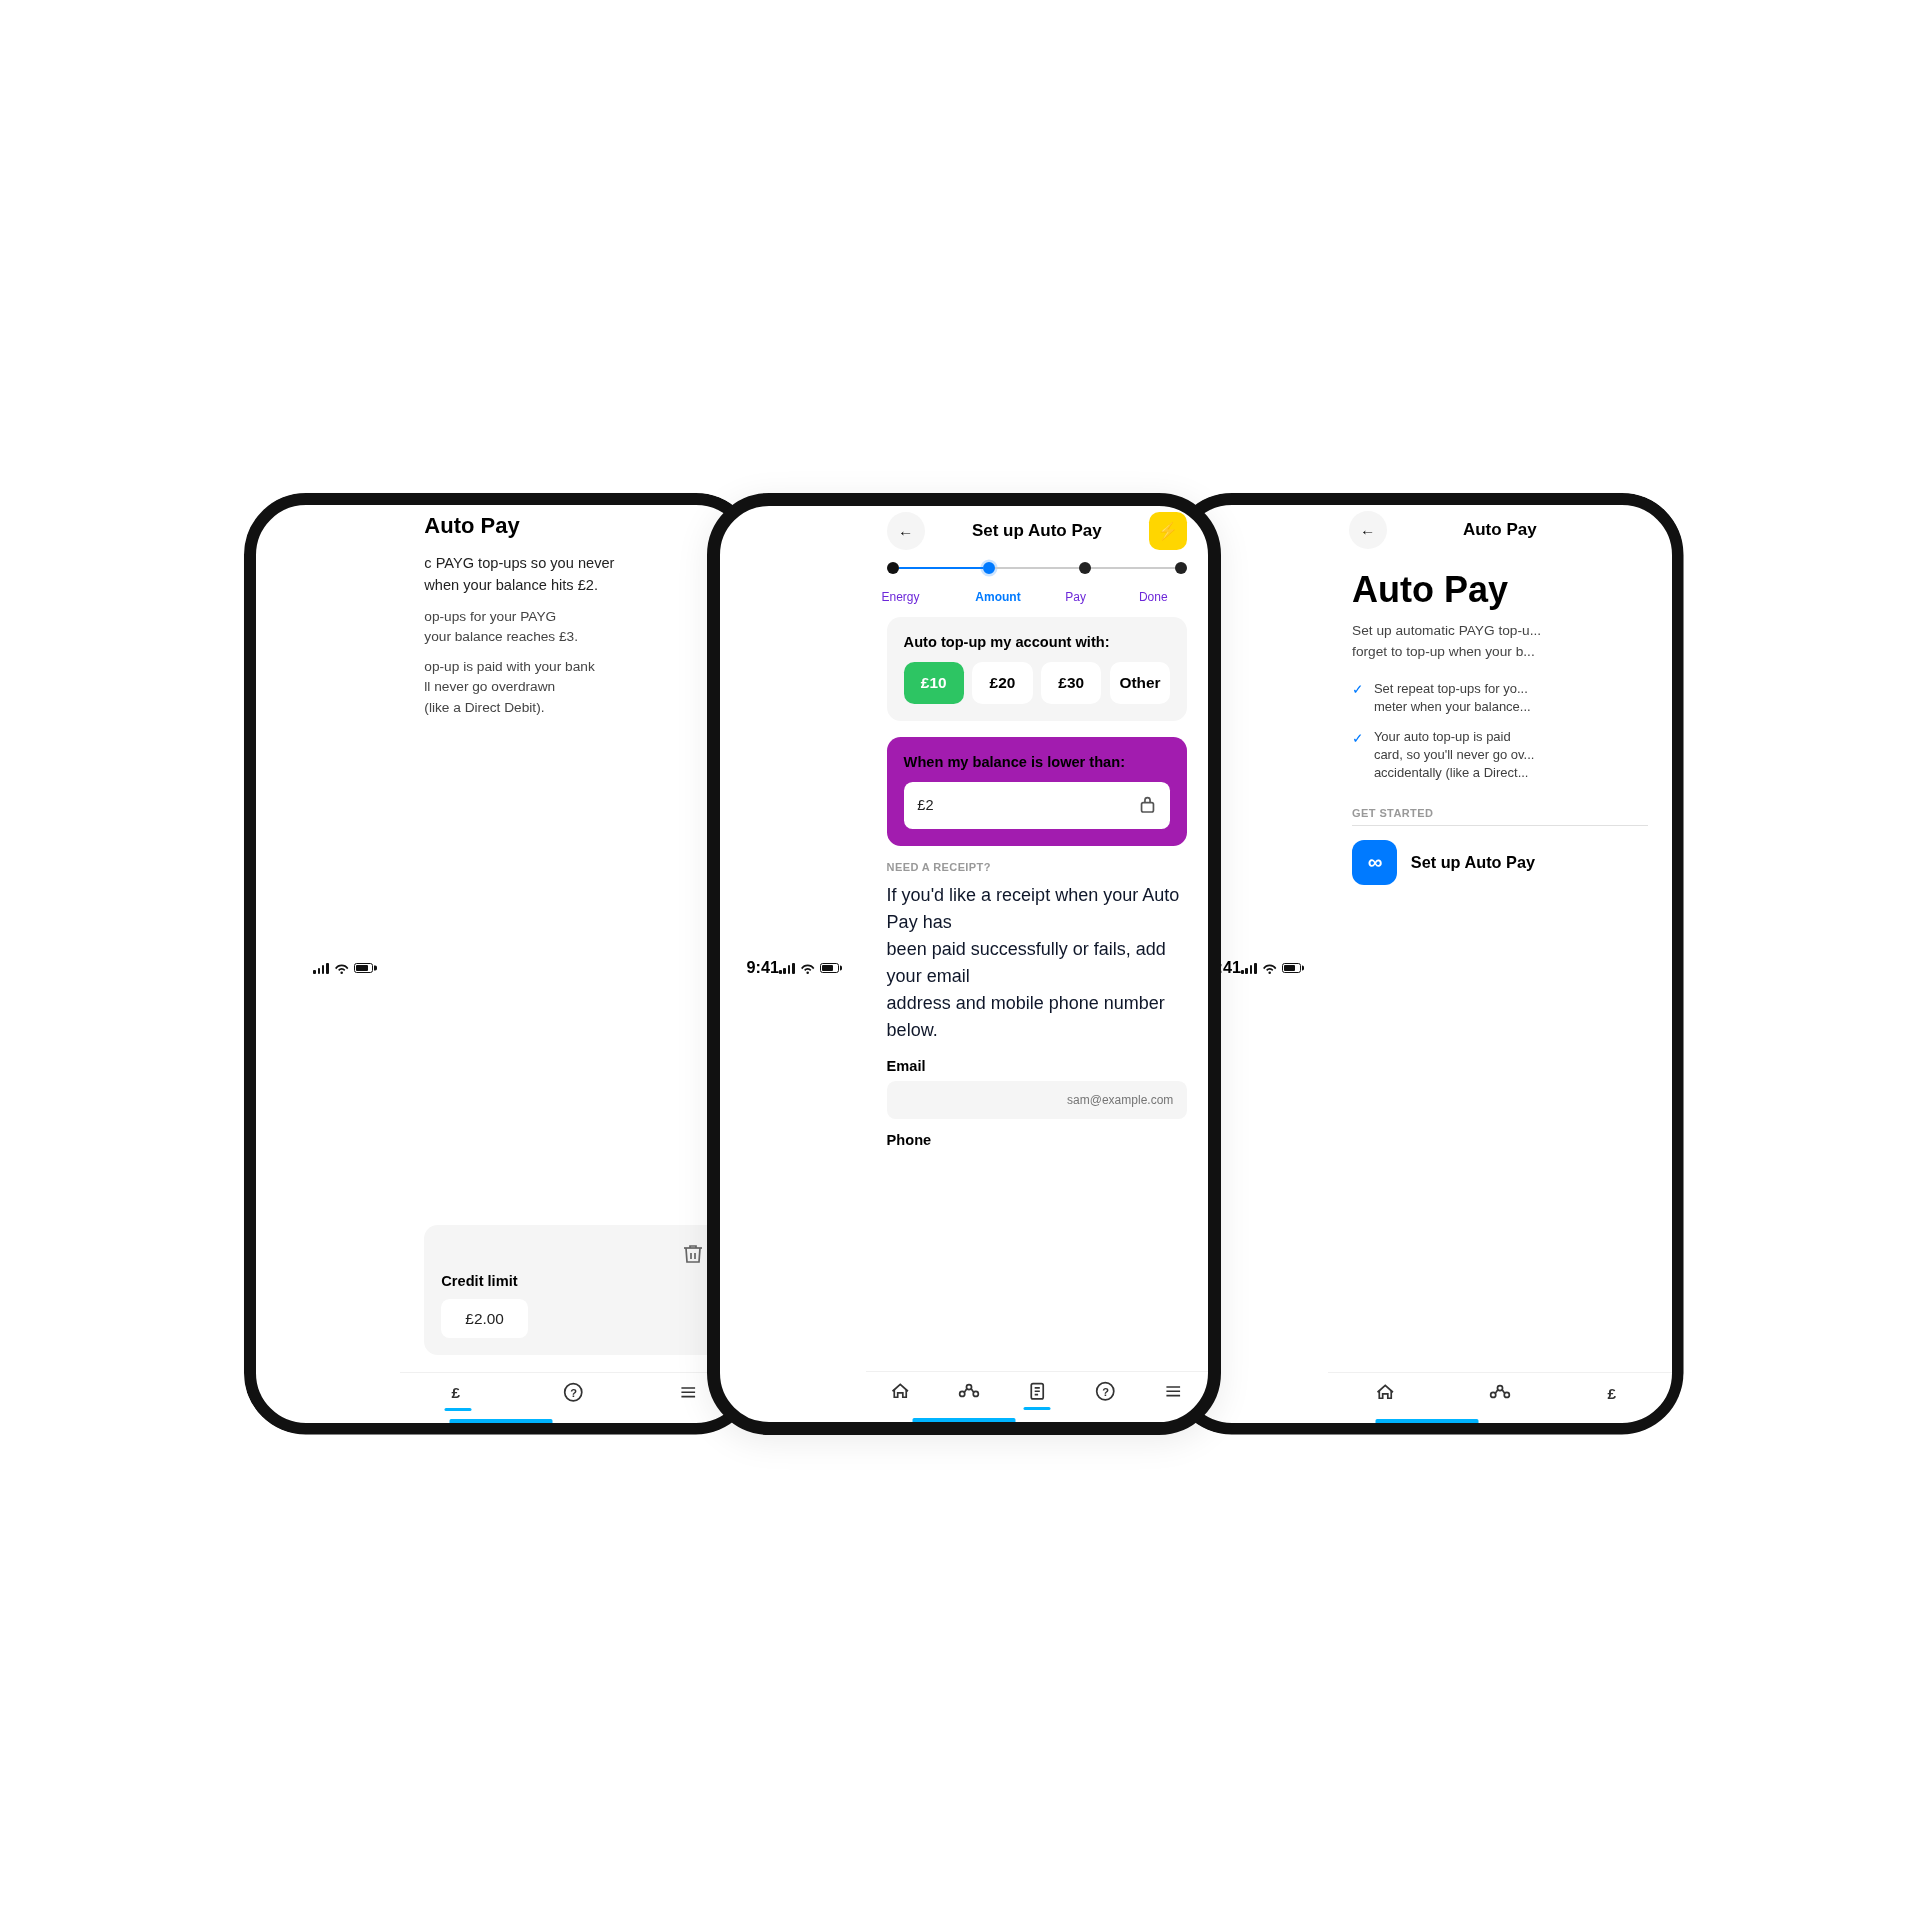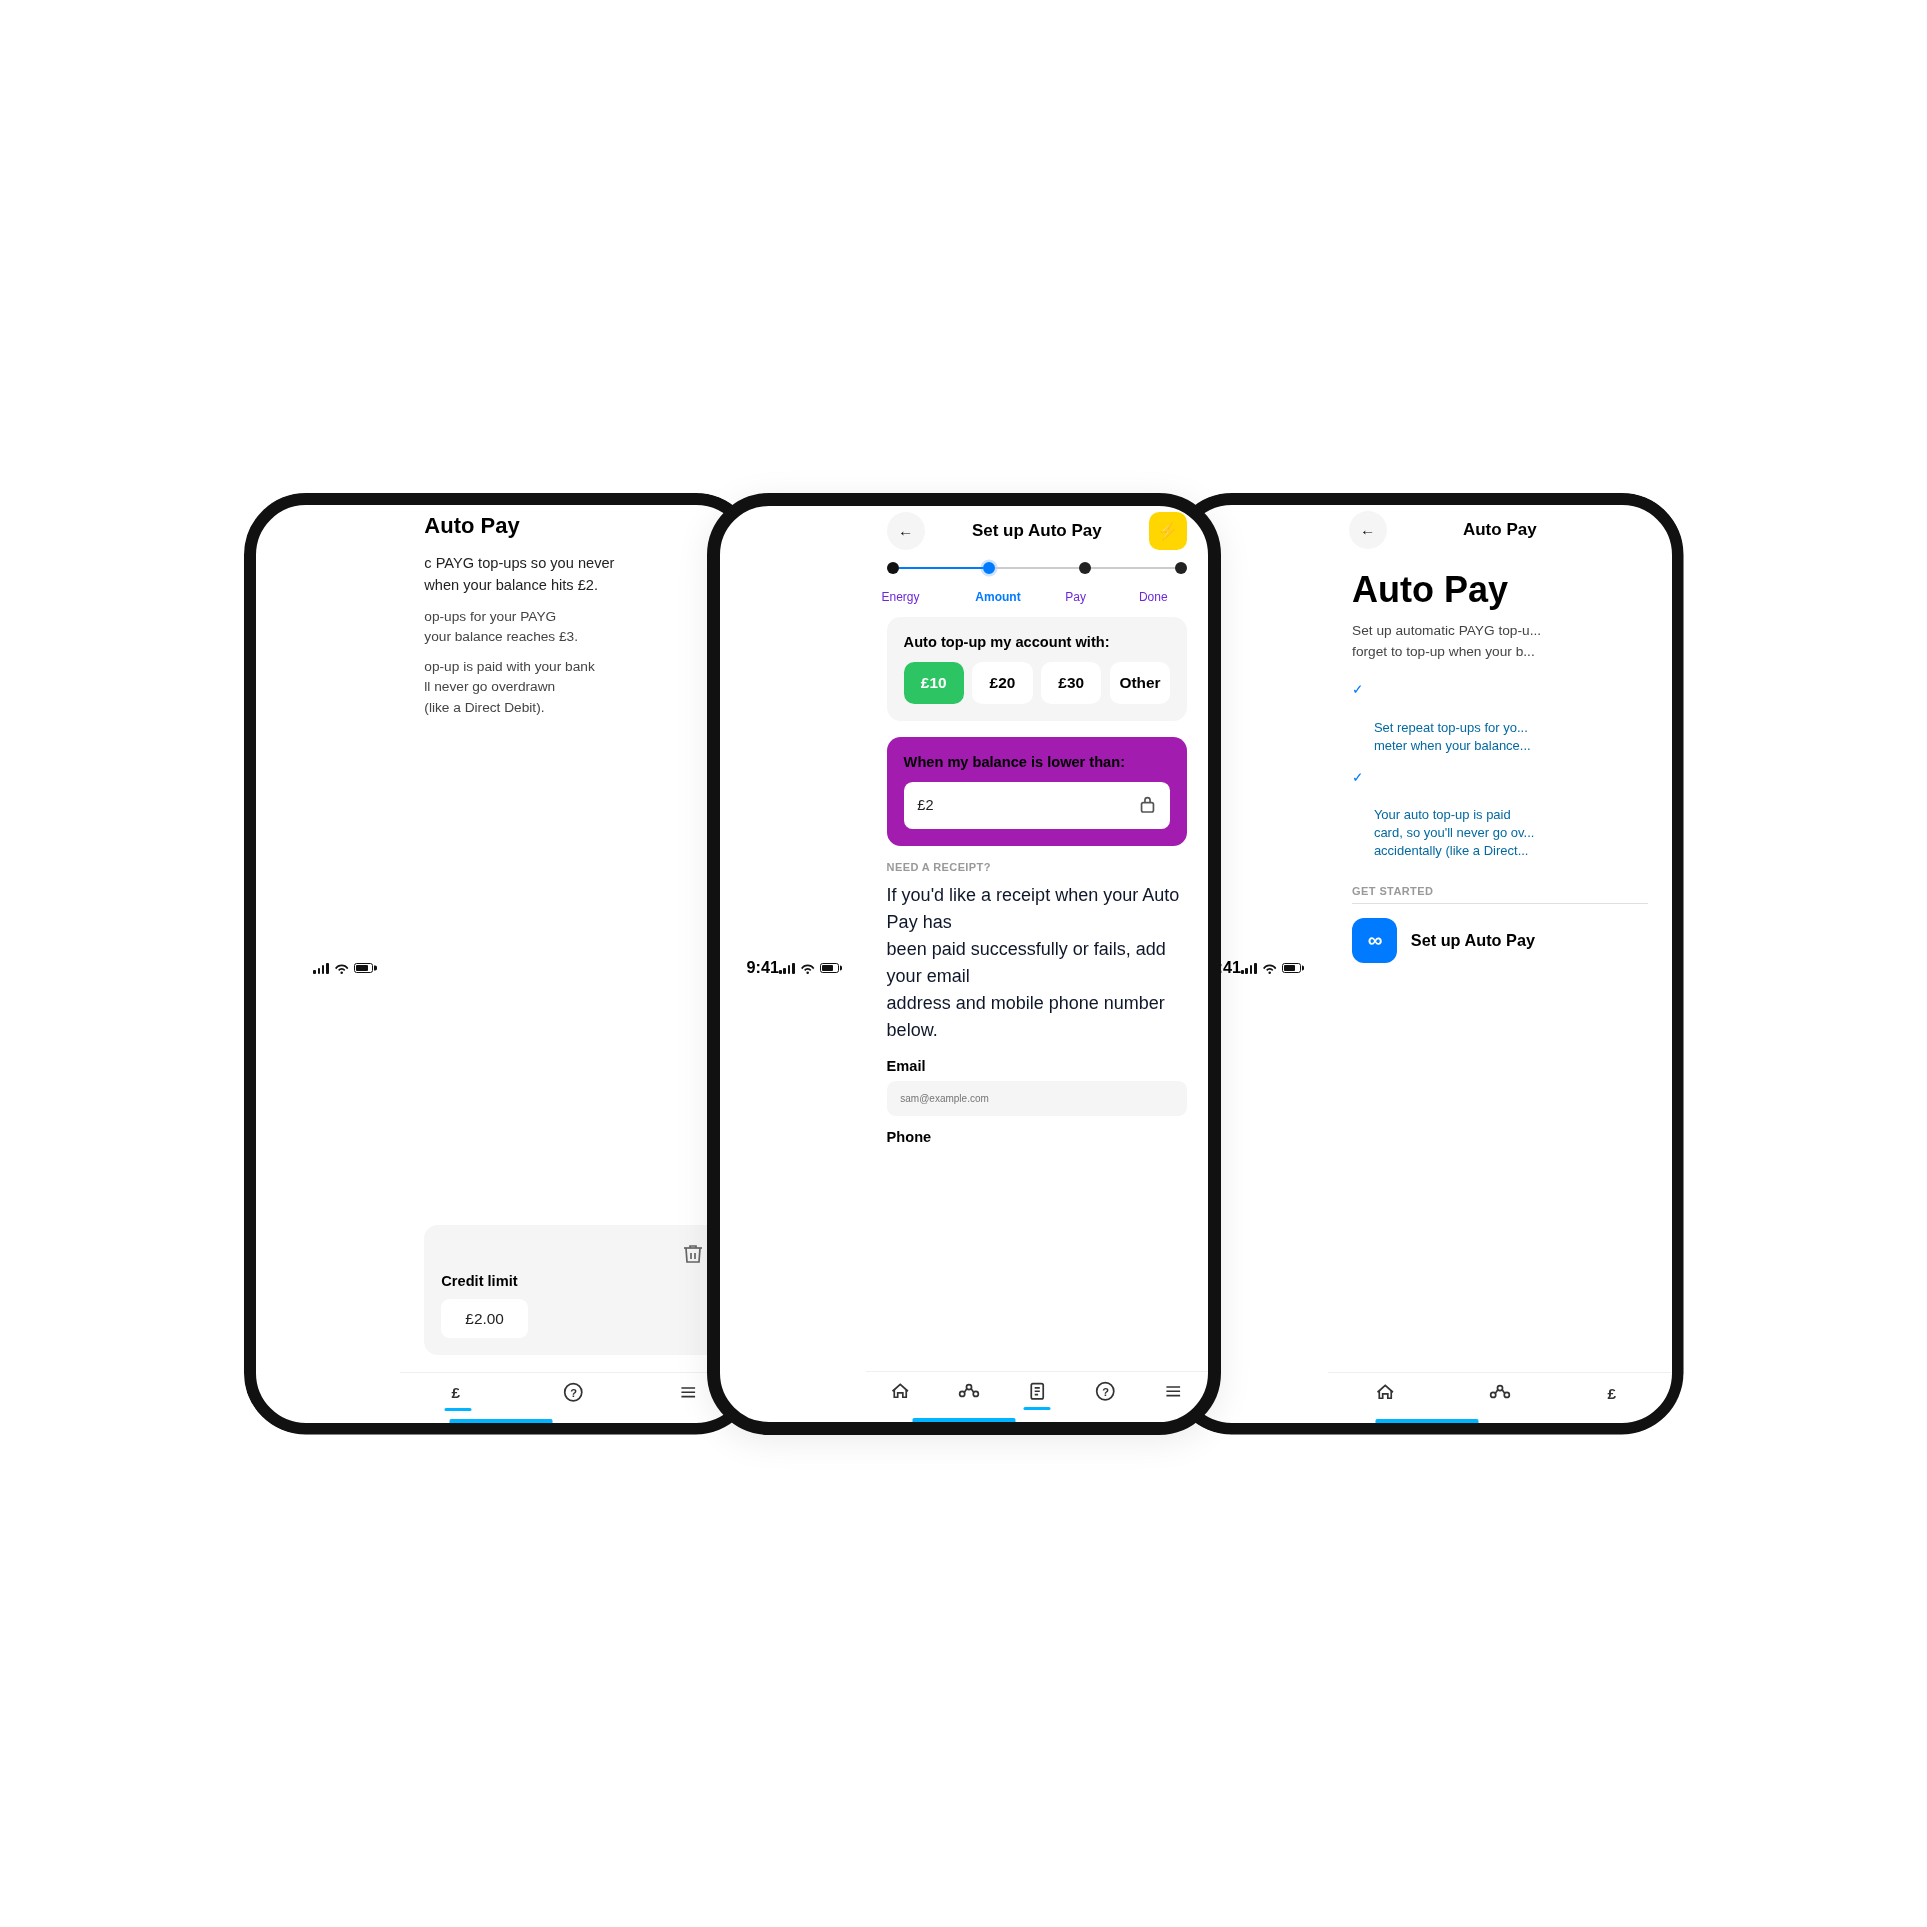--- a/index.html
+++ b/index.html
@@ -360,24 +360,25 @@
       font-size: 14.6px;
       font-weight: 700;
       margin-bottom: 6.8px;
     }
     .text-input {
       width: 100%;
       background: #f5f5f5;
       border: none;
       border-radius: 8.6px;
       padding: 12px 13.7px;
-      font-size: 10px;
+      font-size: 12px;
       color: #bbb;
       margin-bottom: 13.7px;
       outline: none;
+      text-align: right;
     }
     
     .right-content {
       padding: 8.6px 24px 0;
       flex: 1;
       display: flex;
       flex-direction: column;
     }
     .right-title-main {
       font-size: 36px;
@@ -403,23 +404,22 @@
       gap: 10.3px;
     }
     .check-icon {
       color: #007AFF;
       font-size: 13.7px;
       margin-top: 1.7px;
       flex-shrink: 0;
     }
     .check-text {
       font-size: 13px;
-      color: #0369a1;
+      color: #404040;
       line-height: 1.4;
-      margin-top: 39px;
     }
     .get-started-label {
       font-size: 11px;
       font-weight: 700;
       color: #999;
       letter-spacing: 0.4px;
       margin-bottom: 6.8px;
     }
     .divider-line {
       height: 0.9px;

